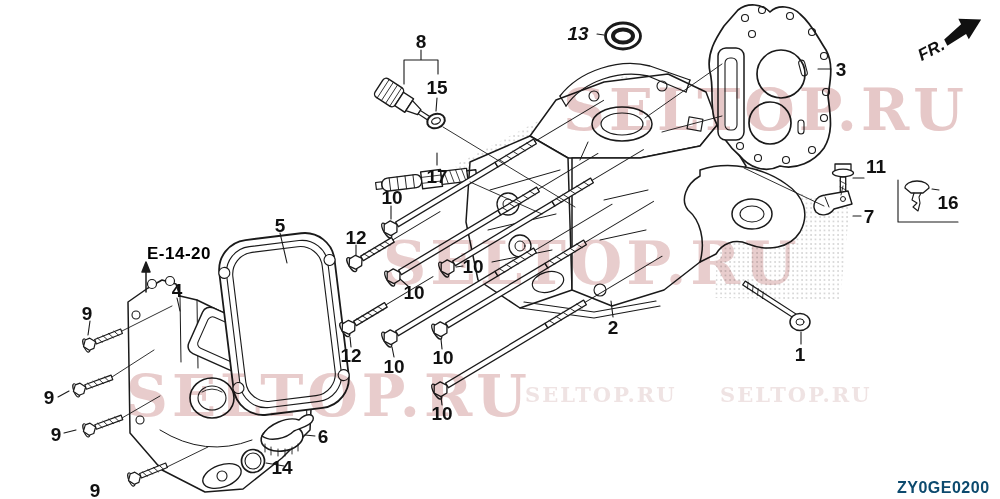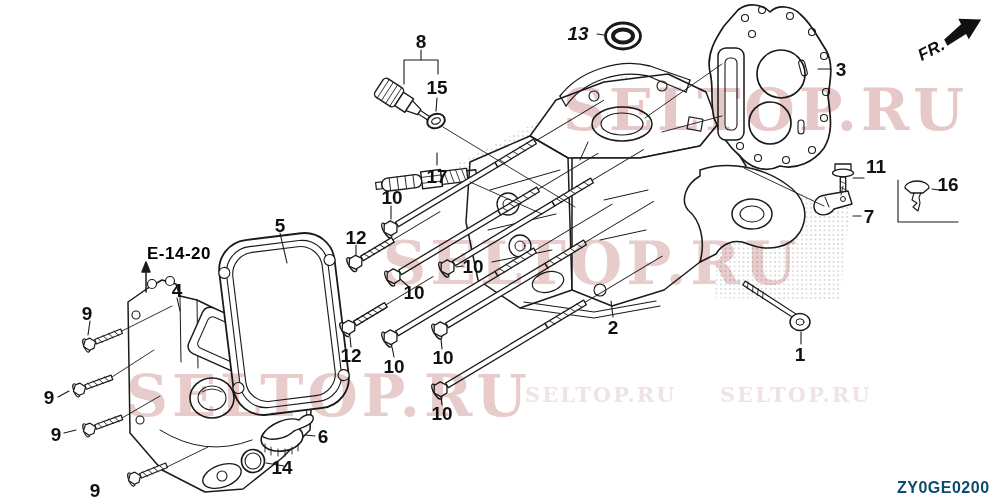--- a/index.html
+++ b/index.html
@@ -367,21 +367,21 @@
       <div class="callout" style="left: 473px; top: 266px;">10</div>
       <div class="callout" style="left: 394px; top: 366px;">10</div>
       <div class="callout" style="left: 443px; top: 357px;">10</div>
       <div class="callout" style="left: 442px; top: 413px;">10</div>
       <div class="callout" style="left: 876px; top: 166px;">11</div>
       <div class="callout" style="left: 356px; top: 237px;">12</div>
       <div class="callout" style="left: 351px; top: 355px;">12</div>
       <div class="callout" style="left: 578px; top: 33px; font-style: italic;">13</div>
       <div class="callout" style="left: 282px; top: 467px;">14</div>
       <div class="callout" style="left: 437px; top: 87px;">15</div>
-      <div class="callout" style="left: 948px; top: 184px;">16</div>
+      <div class="callout" style="left: 948px; top: 202px;">16</div>
       <div class="callout" style="left: 437px; top: 144px; margin-top: 32px;">17</div>
     </div>
 
 <div class="ref-label" style="left:141px;top:254px;margin-left:38px;">E-14-20</div>
 
 <div class="diagram-code" style="left:897px;top:479px;">ZY0GE0200</div>
 
 </div>
 
 </body></html>

